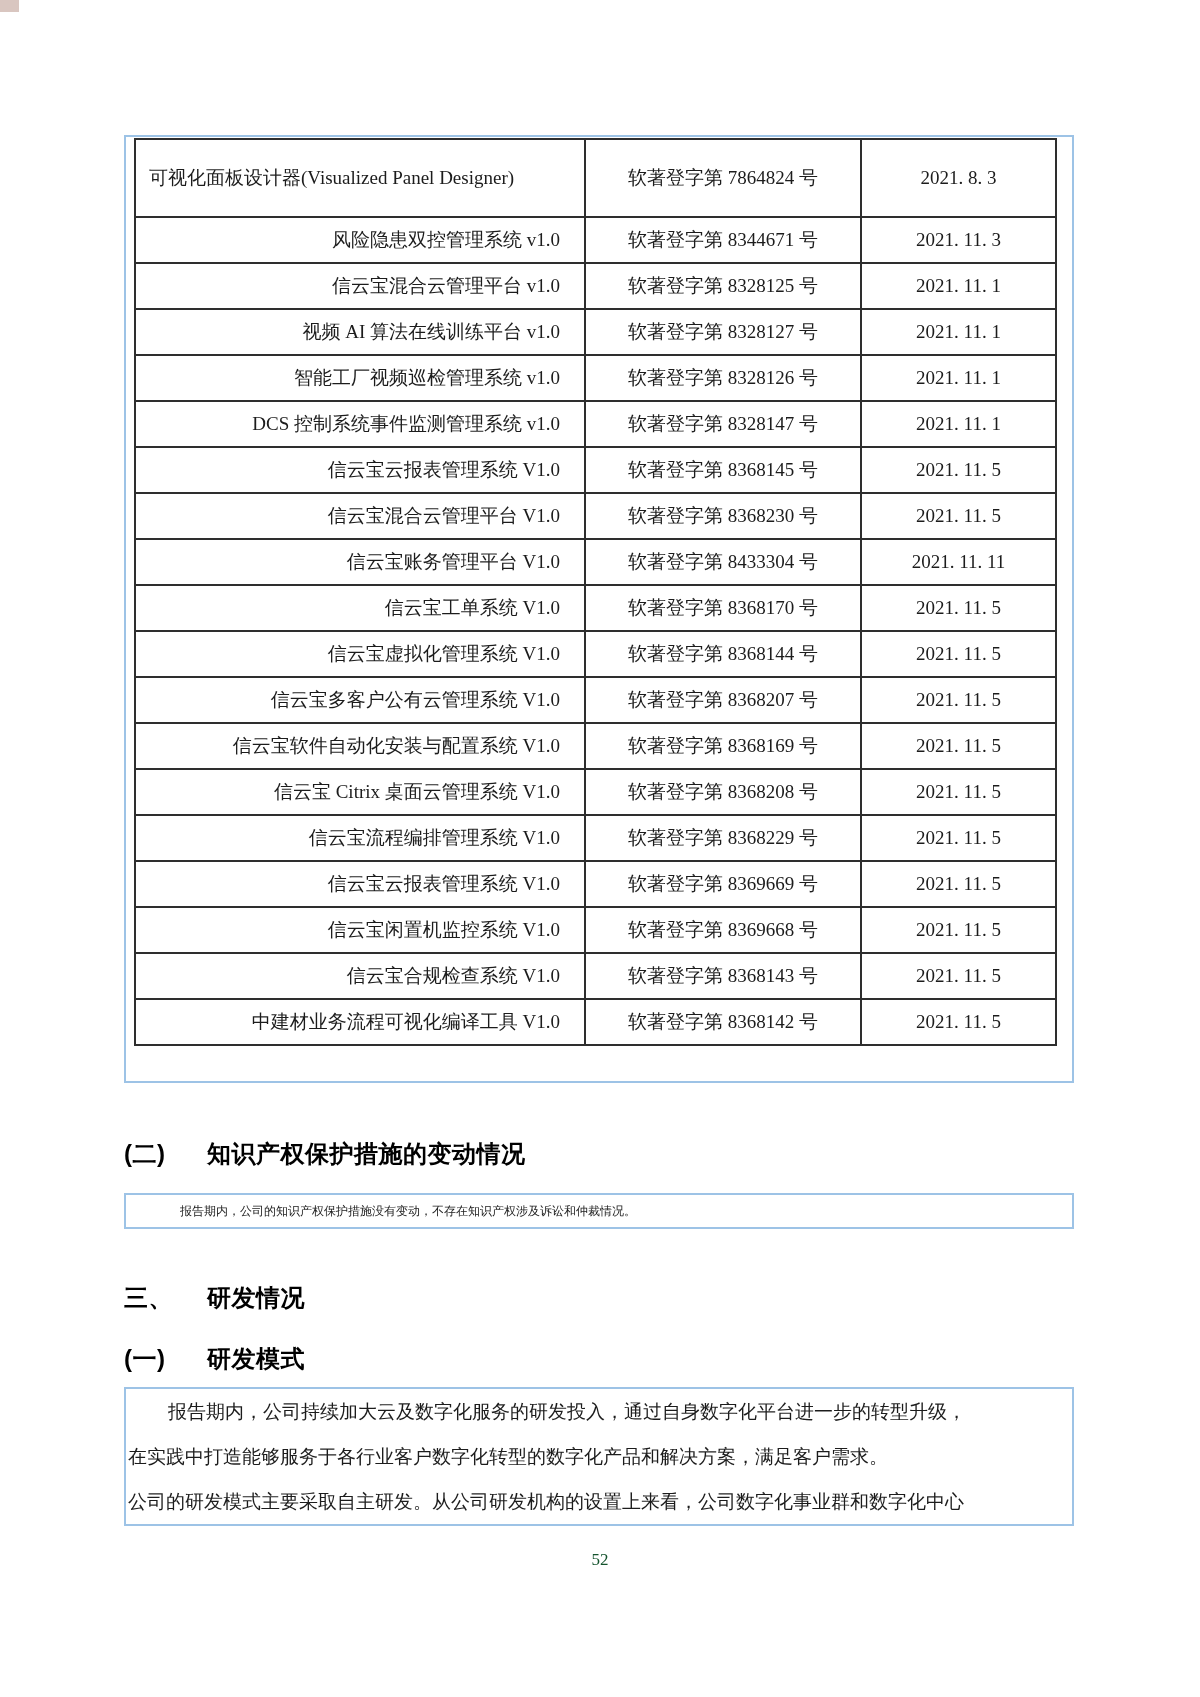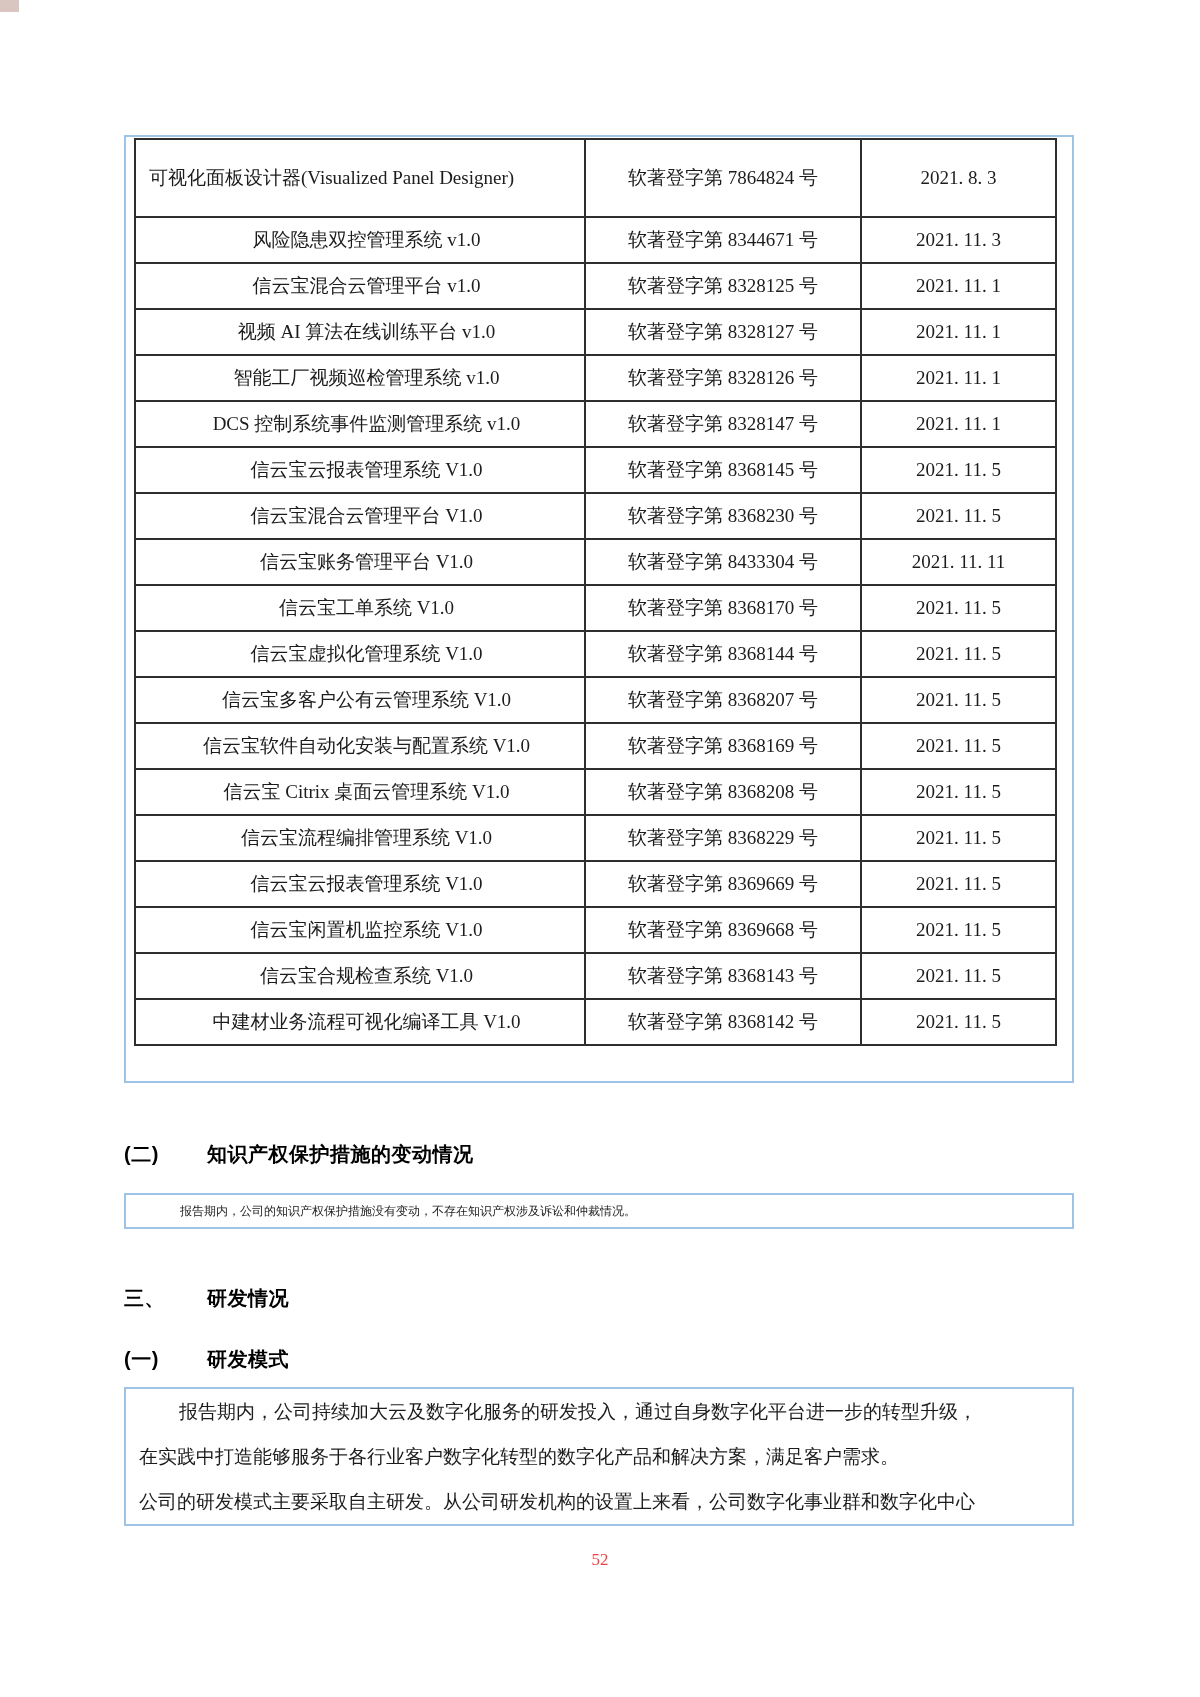--- a/index.html
+++ b/index.html
@@ -17,50 +17,50 @@
     border:2px solid var(--accent); padding:1px 0 0 8px; background:#fff;
   }
   table.copyright { border-collapse:collapse; width:921px; table-layout:fixed; }
   table.copyright col.c-name { width:450px; }
   table.copyright col.c-reg  { width:276px; }
   table.copyright col.c-date { width:195px; }
   table.copyright td {
     border:2px solid var(--line); font-size:19px; color:var(--ink);
     vertical-align:middle; overflow:hidden;
   }
-  .cell-name { text-align:center; padding-left:13px; padding-right:0; }
+  .cell-name { text-align:right; padding-left:13px; padding-right:24px; }
   .cell-reg, .cell-date { text-align:center; }
   tr.row { height:46px; }
   tr.row-tall { height:78px; }
   tr.row-tall .cell-name { text-align:justify; line-height:1.55; }
 
   
   .section-heading {
     position:absolute; left:124px; font-family:"Liberation Sans","DejaVu Sans",sans-serif;
-    font-weight:bold; font-size:20px; color:#000; letter-spacing:0.5px; line-height:24px;
+    font-weight:bold; font-size:24px; color:#000; letter-spacing:0.5px; line-height:24px;
     white-space:nowrap;
   }
   .h-num { display:inline-block; width:83px; }
   .heading-ip { top:1142px; }
   .heading-rd { top:1286px; }
   .heading-rd-mode { top:1347px; }
 
   
   .text-box {
     position:absolute; left:124px; width:950px; border:2px solid var(--accent); background:#fff;
   }
   .box1 { top:1193px; height:36px; }
   .box1 .body-text { line-height:32px; font-size:12px; color:var(--ink); padding-left:54px; white-space:nowrap; }
-  .box2 { top:1387px; height:139px; padding:0 13px; }
+  .box2 { top:1387px; height:139px; padding:0 2px; }
   .body-line { line-height:45px; font-size:19px; color:var(--ink); white-space:nowrap; }
   .body-line.indent { text-indent:40px; }
 
   .page-number {
     position:absolute; top:1550px; left:0; width:100%; text-align:center;
-    font-size:17px; color:#ef4444;
+    font-size:17px; color:#14532d;
   }
 </style>
 </head>
 <body>
 
 <div class="page">
 
   <div class="corner-mark"></div>
 
   <div class="table-container">

